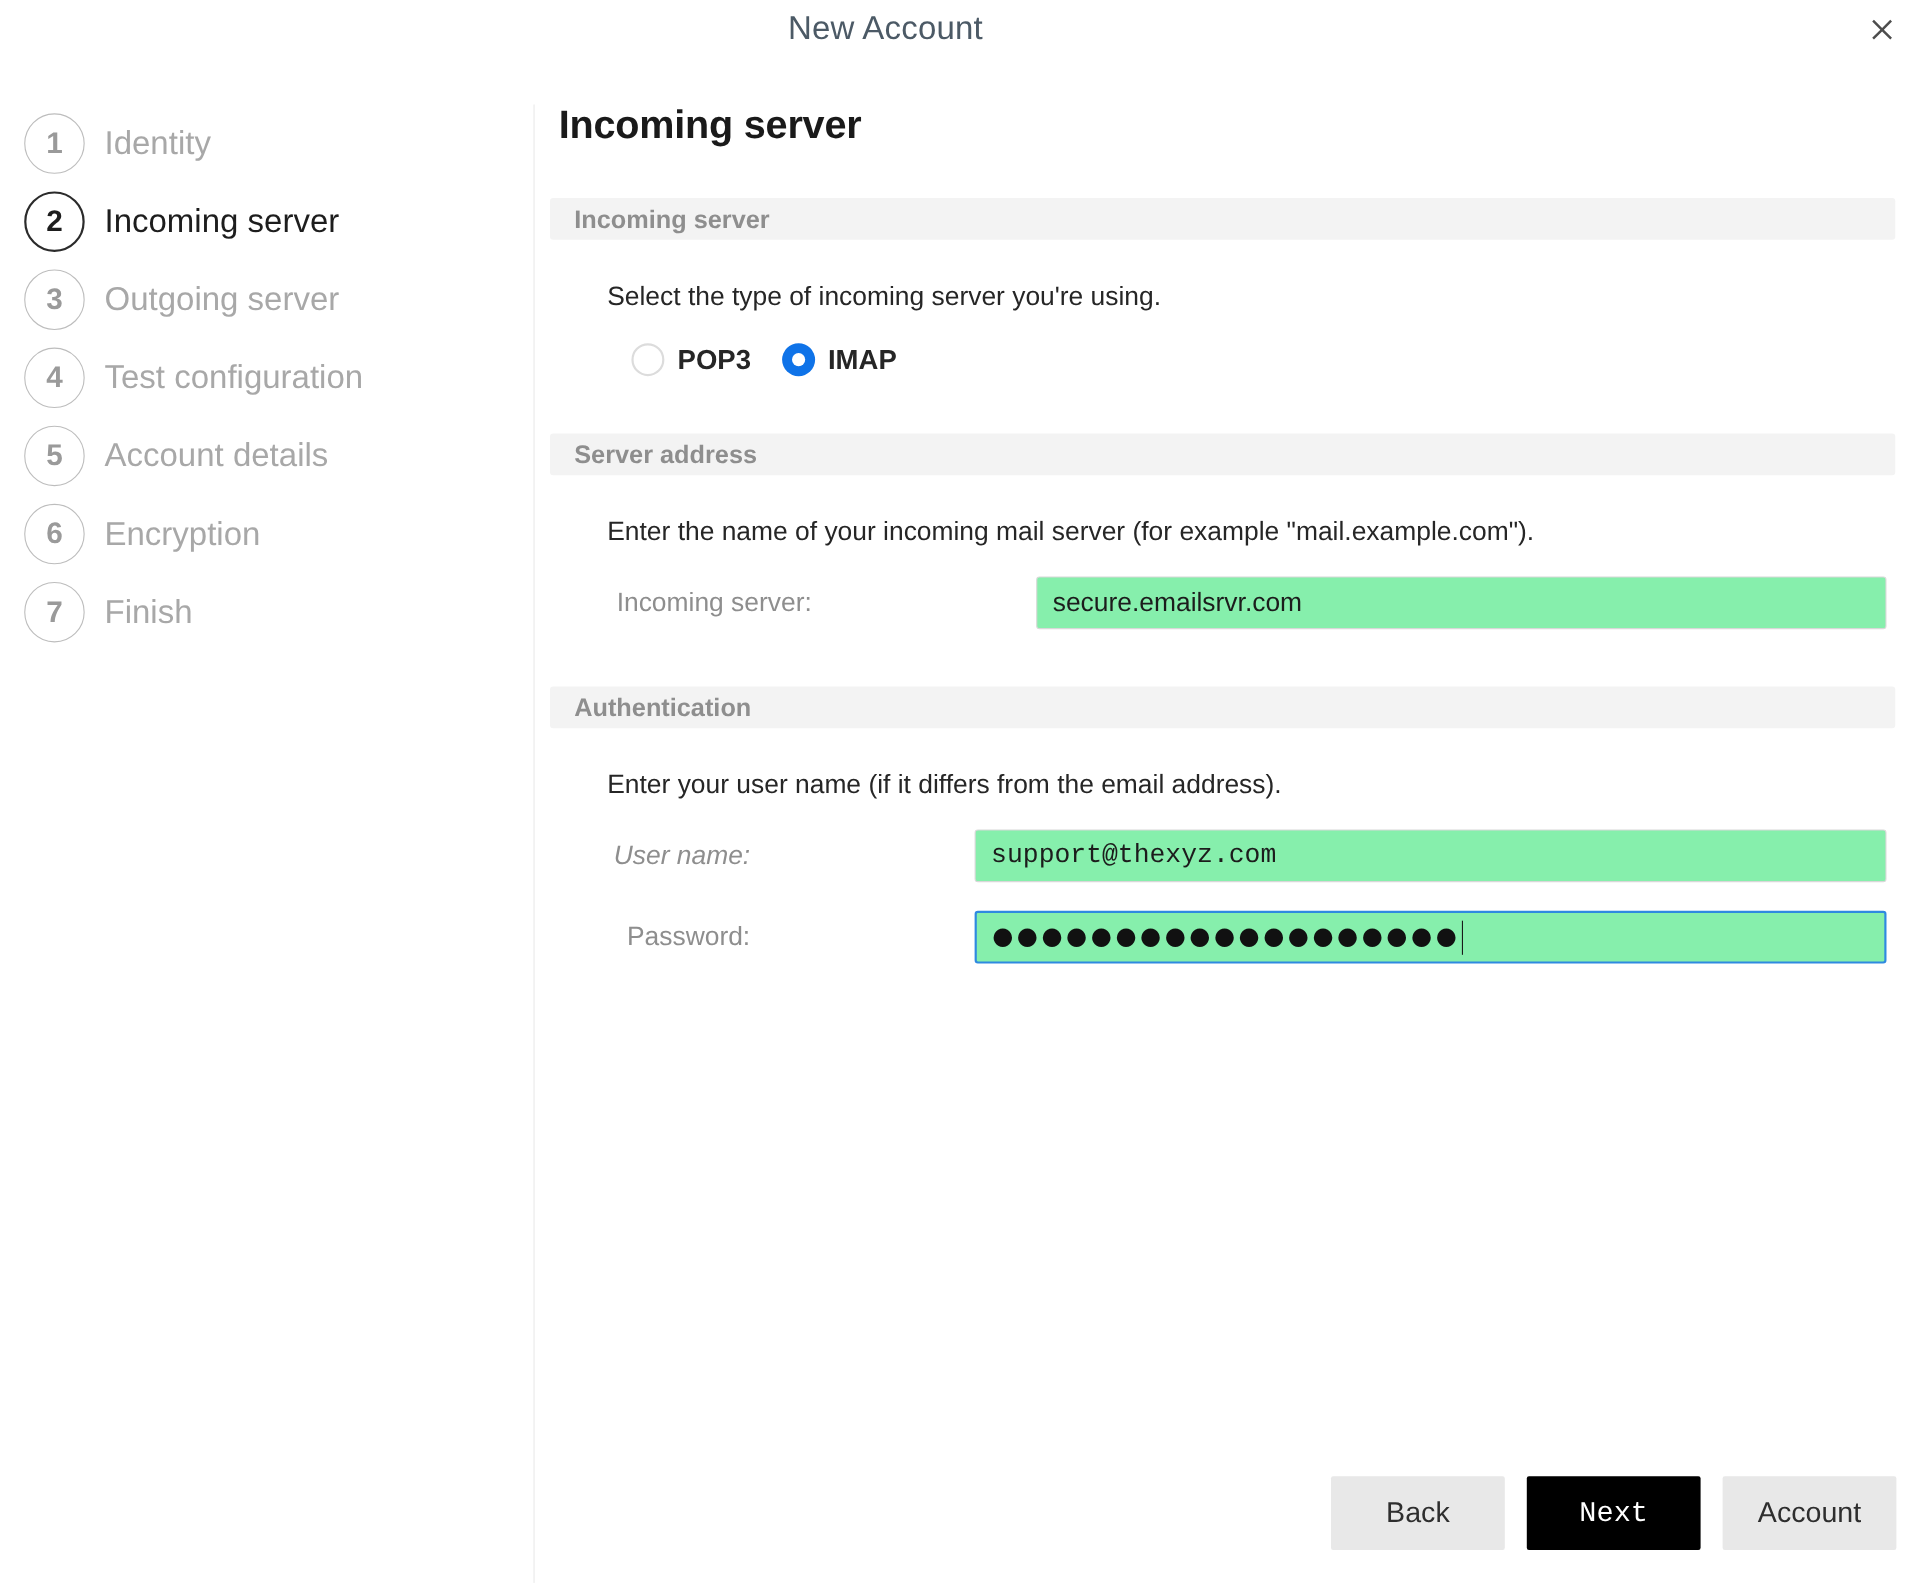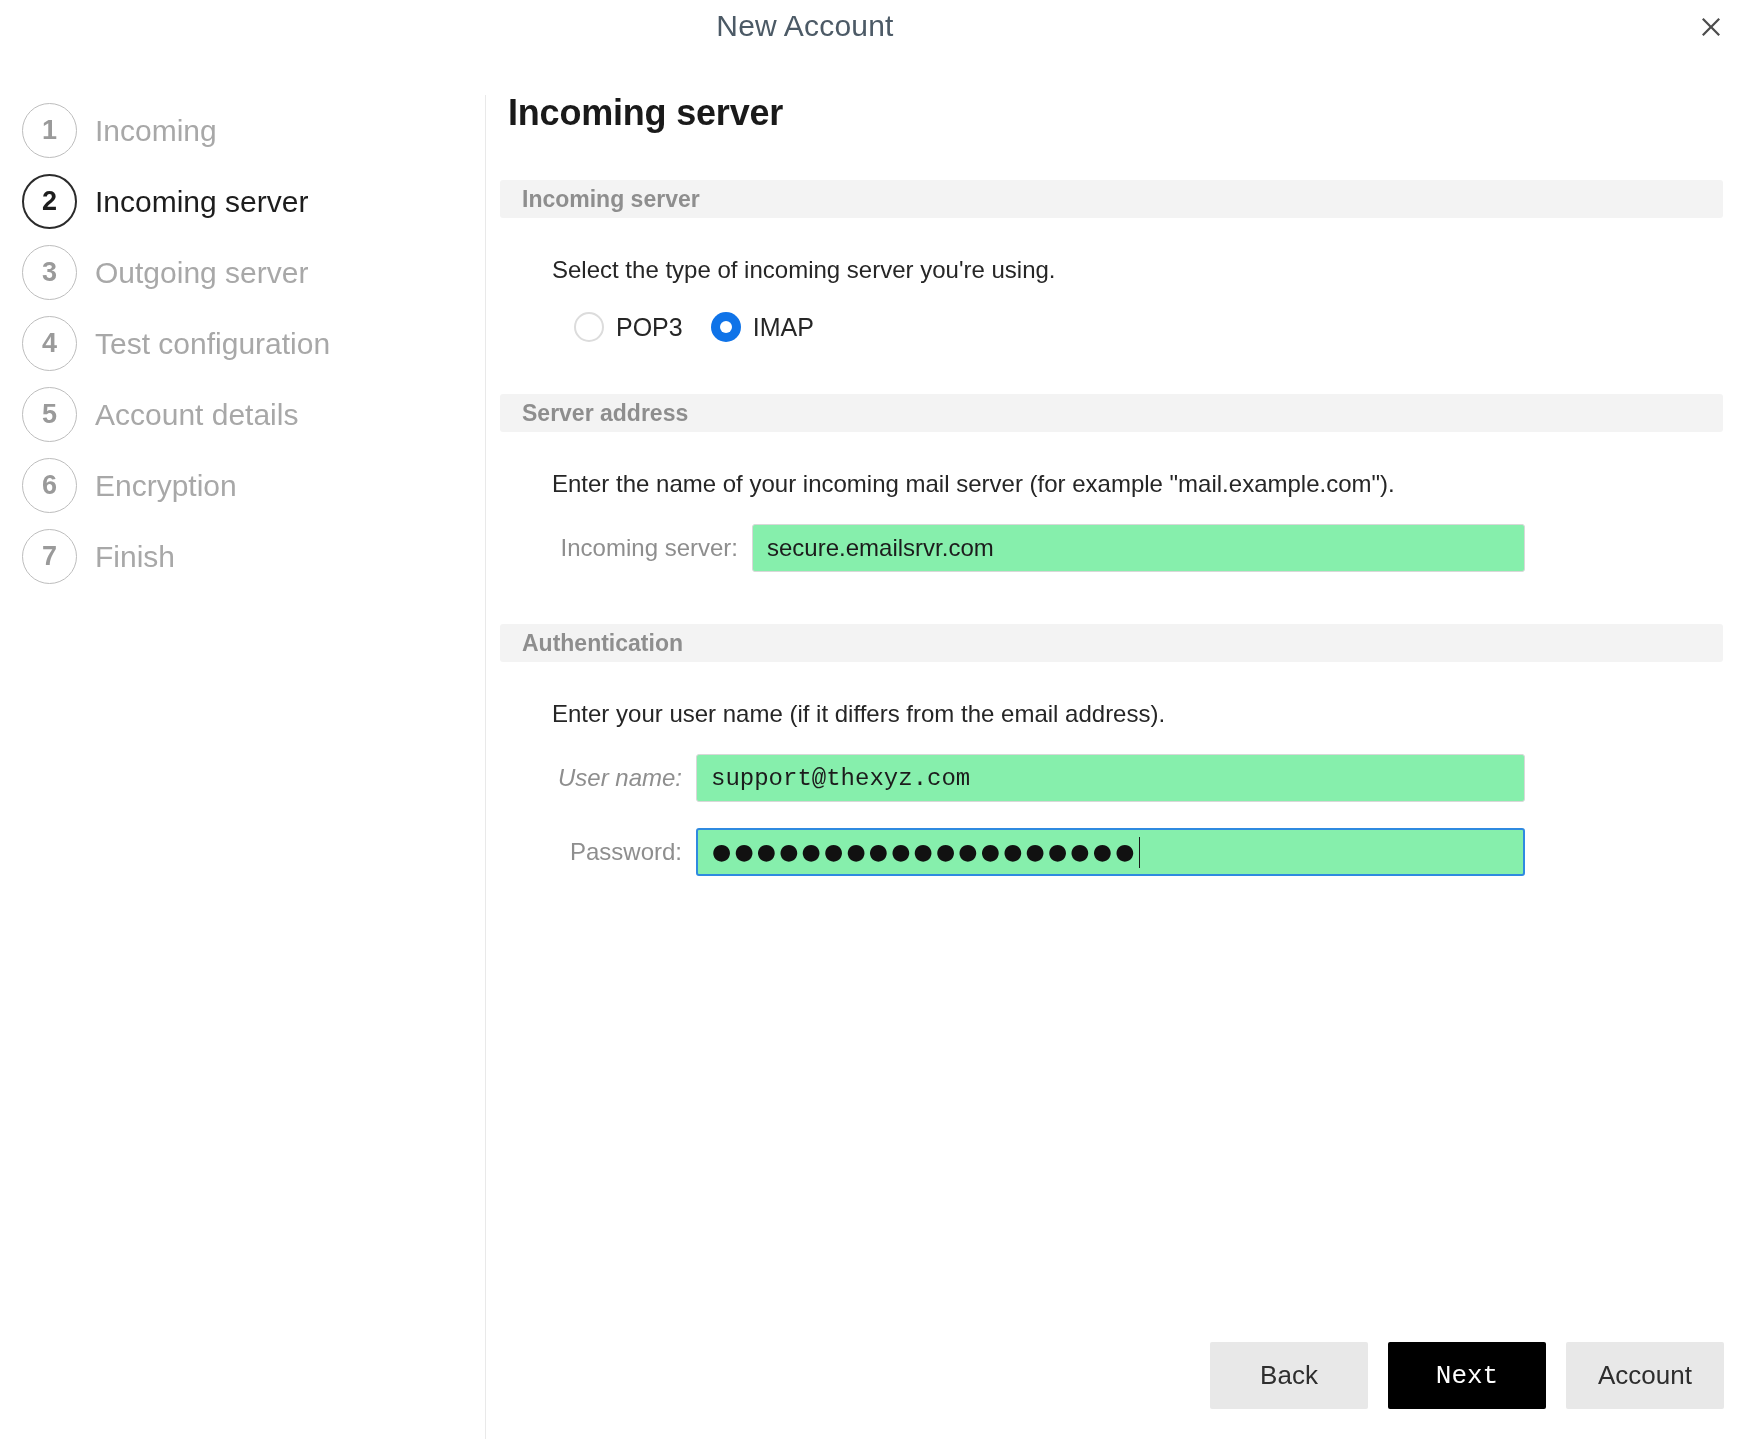--- a/index.html
+++ b/index.html
@@ -141,20 +141,21 @@
     color: #262626;
     margin-top: 38px;
   }
 
   
   .radio-row {
     display: flex;
     align-items: center;
     margin-top: 28px;
     padding-left: 22px;
+    font-weight: bold;
   }
   .radio-item {
     display: flex;
     align-items: center;
     cursor: pointer;
     margin-right: 28px;
   }
   .radio-dot {
     width: 30px;
     height: 30px;
@@ -181,20 +182,21 @@
     margin-left: 12px;
     font-size: 25px;
     color: #262626;
   }
 
   
   .field-row {
     display: flex;
     align-items: center;
     margin-top: 26px;
+    justify-content: space-between;
   }
   .field-label {
     font-size: 24px;
     color: #8e8e8e;
     text-align: right;
     white-space: nowrap;
   }
   .field-input {
     height: 48px;
     border: 1px solid #d8d8d8;
@@ -297,21 +299,21 @@
     </span>
   </div>
 </div>
 
 <div class="v-divider"></div>
 
 <div class="sidebar">
 
   <div class="step">
     <div class="step-num">1</div>
-    <div class="step-label">Incoming</div>
+    <div class="step-label">Identity</div>
   </div>
 
   <div class="step active">
     <div class="step-num">2</div>
     <div class="step-label">Incoming server</div>
   </div>
 
   <div class="step">
     <div class="step-num">3</div>
     <div class="step-label">Outgoing server</div>

